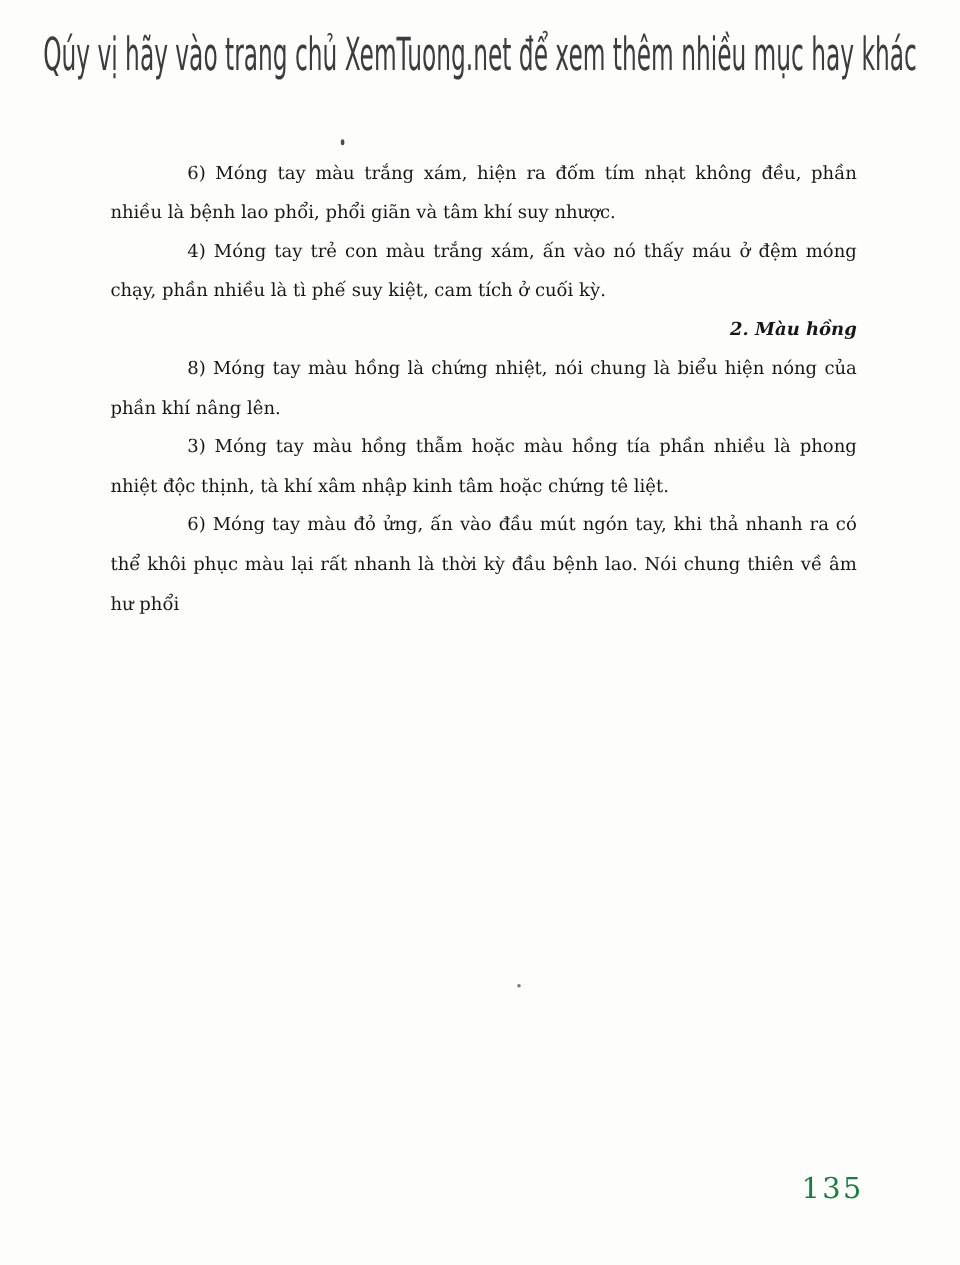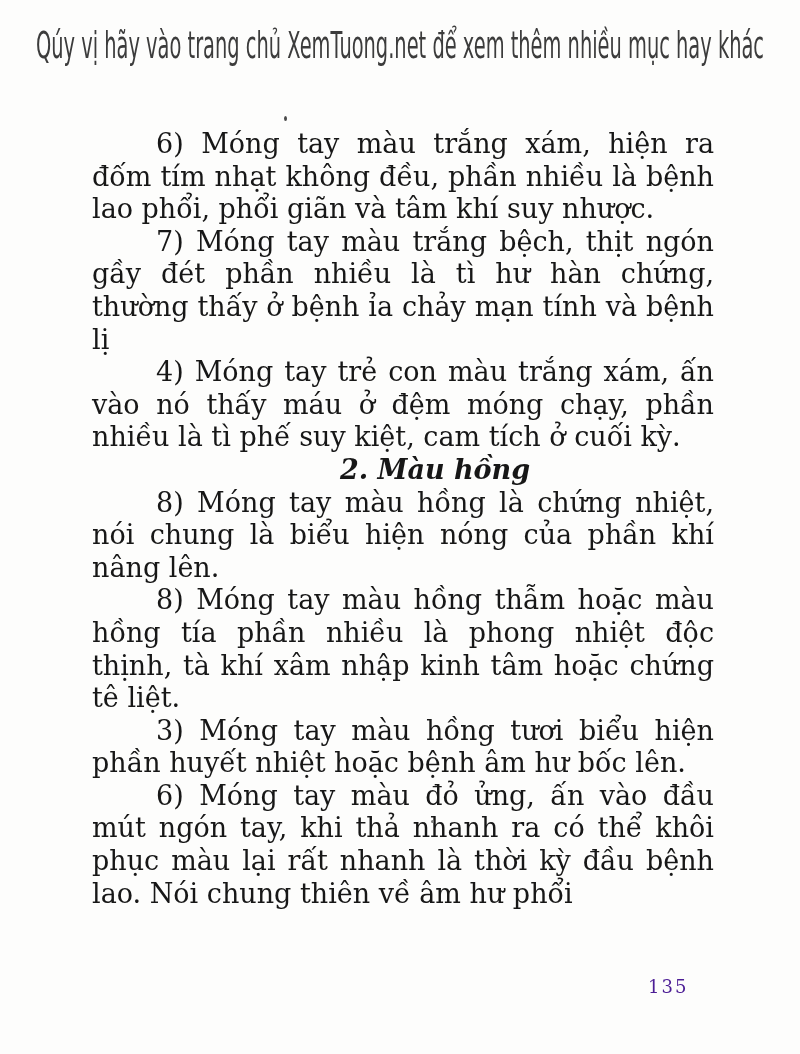--- a/index.html
+++ b/index.html
@@ -14,30 +14,30 @@
 
   
   .promo-header{position:absolute;left:0;top:12px;width:800px;height:62px;}
 
   
   .watermark{position:absolute;left:38px;top:462px;width:745px;height:150px;z-index:1;}
 
   
   .body-text{
     position:absolute;left:92px;top:128px;width:622px;z-index:2;
-    font-size:27px;line-height:32.6px;color:#171717;
+    font-size:15px;line-height:32.6px;color:#171717;
     text-align:justify;
   }
   .body-text p{margin:0;text-indent:64px;}
-  .body-text p.heading{font-weight:bold;font-style:italic;text-align:center;}
+  .body-text p.heading{font-weight:bold;font-style:italic;text-align:right;}
 
   
   .page-number{
-    position:absolute;left:648px;top:976px;z-index:2;
-    font-size:18px;color:#4c1d95;letter-spacing:2px;
+    position:absolute;left:668px;top:976px;z-index:2;
+    font-size:24px;color:#15803d;letter-spacing:2px;
   }
 
   
   .artifact{position:absolute;background:#4a4a4a;border-radius:50%;z-index:2;}
   .artifact.a1{left:284px;top:116px;width:3px;height:5px;}
   .artifact.a2{left:431px;top:820px;width:3px;height:3px;background:#7a7a7a;}
 </style>
 </head>
 <body>
 
@@ -45,26 +45,24 @@
 
   <div class="promo-header">
     <svg width="800" height="62" viewBox="0 0 800 62">
       <text x="36" y="46" font-family="DejaVu Sans, sans-serif" font-size="38" fill="#3c3c3c" textLength="728" lengthAdjust="spacingAndGlyphs">Qúy vị hãy vào trang chủ XemTuong.net để xem thêm nhiều mục hay khác</text>
     </svg>
   </div>
 
 
   <div class="body-text">
     <p>6) Móng tay màu trắng xám, hiện ra đốm tím nhạt không đều, phần nhiều là bệnh lao phổi, phổi giãn và tâm khí suy nhược.</p>
-    <p>7) Móng tay màu trắng bệch, thịt ngón gầy đét phần nhiều là tì hư hàn chứng, thường thấy ở bệnh ỉa chảy mạn tính và bệnh lị</p>
     <p>4) Móng tay trẻ con màu trắng xám, ấn vào nó thấy máu ở đệm móng chạy, phần nhiều là tì phế suy kiệt, cam tích ở cuối kỳ.</p>
     <p class="heading">2. Màu hồng</p>
     <p>8) Móng tay màu hồng là chứng nhiệt, nói chung là biểu hiện nóng của phần khí nâng lên.</p>
-    <p>8) Móng tay màu hồng thẫm hoặc màu hồng tía phần nhiều là phong nhiệt độc thịnh, tà khí xâm nhập kinh tâm hoặc chứng tê liệt.</p>
-    <p>3) Móng tay màu hồng tươi biểu hiện phần huyết nhiệt hoặc bệnh âm hư bốc lên.</p>
+    <p>3) Móng tay màu hồng thẫm hoặc màu hồng tía phần nhiều là phong nhiệt độc thịnh, tà khí xâm nhập kinh tâm hoặc chứng tê liệt.</p>
     <p>6) Móng tay màu đỏ ửng, ấn vào đầu mút ngón tay, khi thả nhanh ra có thể khôi phục màu lại rất nhanh là thời kỳ đầu bệnh lao. Nói chung thiên về âm hư phổi</p>
   </div>
 
   <div class="page-number">135</div>
 
   <div class="artifact a1"></div>
   <div class="artifact a2"></div>
 
 </div>
 

